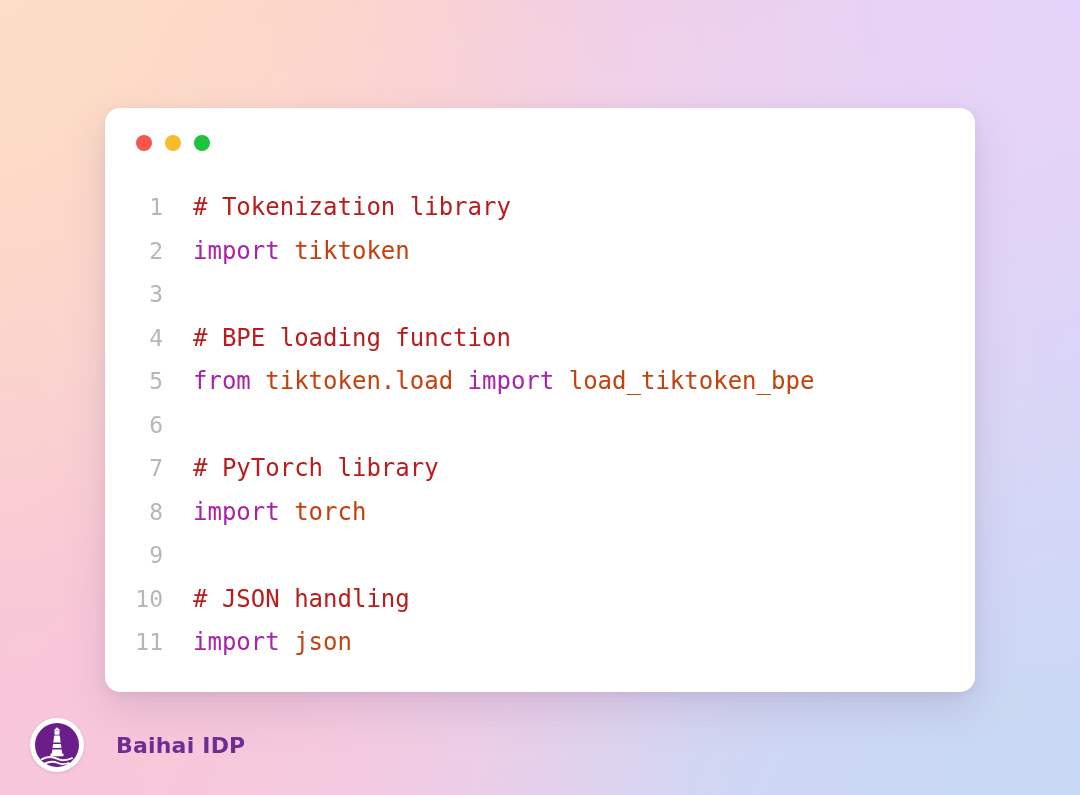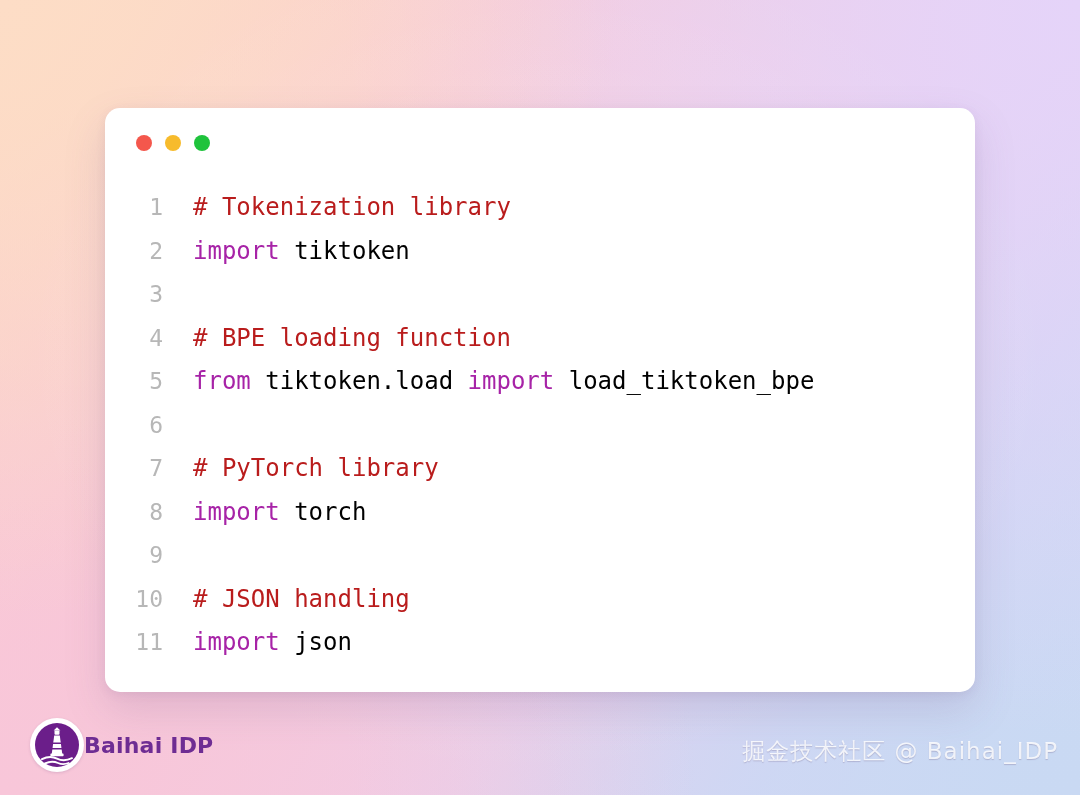--- a/index.html
+++ b/index.html
@@ -91,30 +91,30 @@
     font-family: "DejaVu Sans Mono", "Liberation Mono", monospace;
     font-size: 23px;
     user-select: none;
   }
   .code-text {
     padding-left: 30px;
     color: #1b1b1b;
   }
   .tok-comment { color: #b91c1c; }
   .tok-keyword { color: #a723a7; text-align: right; }
-  .tok-plain   { color: #000000; margin-top: 17px; }
+  .tok-plain   { color: #c2410c; margin-top: 17px; }
 
   
   .brand {
     position: absolute;
     left: 30px;
     top: 718px;
     display: flex;
     align-items: center;
-    gap: 0;
+    gap: 32px;
     z-index: 3;
   }
   .brand-logo {
     width: 54px;
     height: 54px;
     border-radius: 50%;
     background: #ffffff;
     display: flex;
     align-items: center;
     justify-content: center;
@@ -174,15 +174,14 @@
 
         <rect x="17.4" y="32.6" width="13.2" height="2.6" rx="0.8" fill="#ffffff"></rect>
 
         <path d="M9 38.2 C14 35.6, 20 35.6, 24 37.6 C28.4 39.8, 34 39.6, 39 37.2" stroke="#ffffff" stroke-width="2" fill="none" stroke-linecap="round"></path>
         <path d="M12 42.4 C16.5 40.4, 21.5 40.4, 25 42 C28.6 43.6, 32 43.4, 35.6 42" stroke="#ffffff" stroke-width="1.8" fill="none" stroke-linecap="round"></path>
       </svg>
     </span>
     <span class="brand-name">Baihai IDP</span>
   </div>
 
-  <div class="watermark">掘金技术社区 @ Baihai_IDP</div>
 
 </div>
 
 </body></html>

